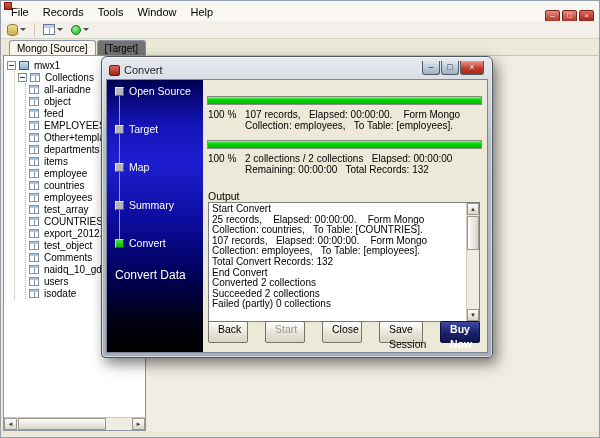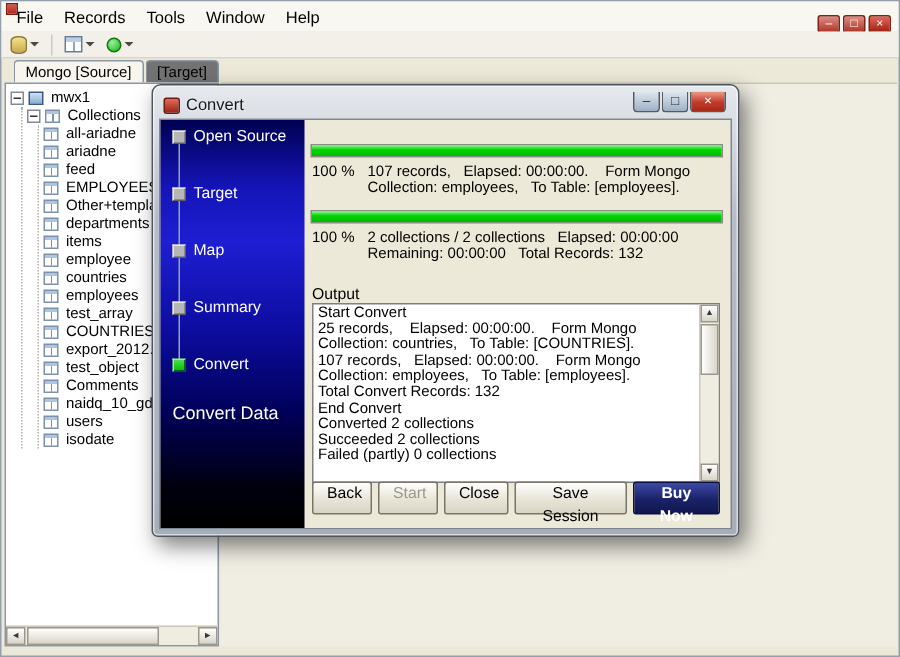--- a/index.html
+++ b/index.html
@@ -86,21 +86,21 @@
 #out-label{position:absolute;left:5px;top:110px;font-size:10.5px}
 #out-box{position:absolute;left:5px;right:7px;top:122px;height:120px;background:#fff;border:1px solid #7f7f7f;display:flex}
 #out-text{flex:1;padding:1px 3px;line-height:10.6px;font-size:10px;overflow:hidden}
 #out-text div{white-space:pre-wrap}
 #out-scroll{width:13px;flex:none;background:#efede2;border-left:1px solid #cdc9bb;position:relative}
 #out-scroll .sbtn{width:12px}
 #out-scroll .down{position:absolute;bottom:0;left:0}
 .vthumb{position:absolute;left:0;top:13px;width:12px;height:34px;background:linear-gradient(90deg,#fefefe,#d9d5c8);border:1px solid #9b978a}
 
 
-#btn-row{position:absolute;left:5px;right:7px;bottom:9px;height:22px;display:flex;gap:4px}
+#btn-row{position:absolute;left:5px;right:7px;bottom:9px;height:22px;display:flex;gap:17px}
 .btn{min-width:40px;padding:0 9px;font-size:10.5px;line-height:15px;text-align:center;background:linear-gradient(#fefefe,#e6e2d4 60%,#d8d4c6);border:1px solid #787468;border-radius:2px}
 .btn.disabled{color:#9b978b}
 .btn.buy{margin-left:auto;background:linear-gradient(#3d49a4,#1a2268 55%,#10164e);border-color:#0c1140;color:#fff;font-weight:700}
 </style>
 </head>
 <body>
 
 <div id="app">
 
   <div id="header">
@@ -155,21 +155,21 @@
           <span class="ticon"></span>
           <span class="tlabel">Collections</span>
         </div>
         <div class="lvl">
           <div class="trow">
               <span class="ticon"></span>
               <span class="tlabel">all-ariadne</span>
             </div>
           <div class="trow">
               <span class="ticon"></span>
-              <span class="tlabel">ariadne</span>
+              <span class="tlabel">object</span>
             </div>
           <div class="trow">
               <span class="ticon"></span>
               <span class="tlabel">feed</span>
             </div>
           <div class="trow">
               <span class="ticon"></span>
               <span class="tlabel">EMPLOYEES</span>
             </div>
           <div class="trow">

